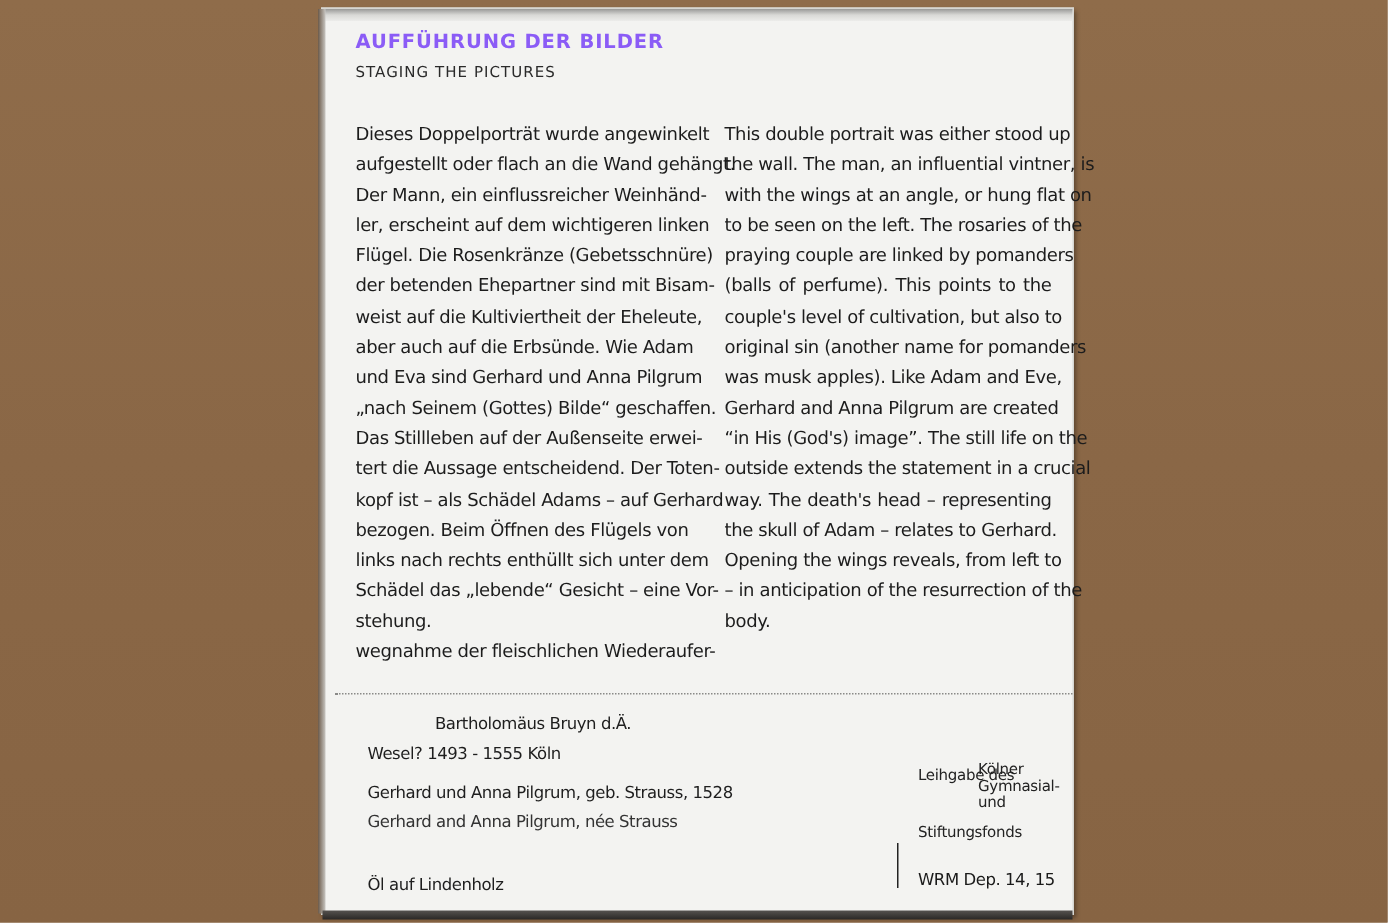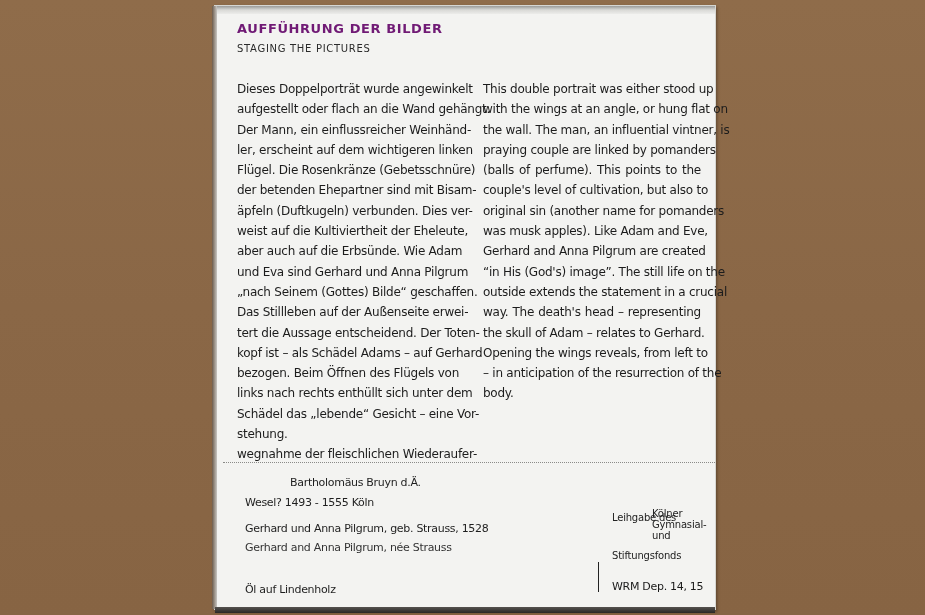--- a/index.html
+++ b/index.html
@@ -59,21 +59,21 @@
   .header {
     position: absolute;
     left: 22px;
     top: 15px;
   }
   .title-de {
     font-family: "DejaVu Sans", sans-serif;
     font-size: 13px;
     font-weight: bold;
     letter-spacing: 0.6px;
-    color: #701a75;
+    color: #8b5cf6;
   }
   .title-en {
     font-family: "DejaVu Sans", sans-serif;
     font-size: 10px;
     letter-spacing: 0.7px;
     color: #2a2a2a;
     margin-top: 7px;
   }
   .col {
     position: absolute;
@@ -159,39 +159,39 @@
     <div class="title-en">STAGING THE PICTURES</div>
   </div>
 
   <div class="col col-de">
     <span class="line">Dieses Doppelporträt wurde angewinkelt</span>
     <span class="line">aufgestellt oder flach an die Wand gehängt.</span>
     <span class="line">Der Mann, ein einflussreicher Weinhänd-</span>
     <span class="line">ler, erscheint auf dem wichtigeren linken</span>
     <span class="line">Flügel. Die Rosenkränze (Gebetsschnüre)</span>
     <span class="line">der betenden Ehepartner sind mit Bisam-</span>
-    <span class="line">äpfeln (Duftkugeln) verbunden. Dies ver-</span>
     <span class="line">weist auf die Kultiviertheit der Eheleute,</span>
     <span class="line">aber auch auf die Erbsünde. Wie Adam</span>
     <span class="line">und Eva sind Gerhard und Anna Pilgrum</span>
     <span class="line">„nach Seinem (Gottes) Bilde“ geschaffen.</span>
     <span class="line">Das Stillleben auf der Außenseite erwei-</span>
     <span class="line">tert die Aussage entscheidend. Der Toten-</span>
     <span class="line">kopf ist – als Schädel Adams – auf Gerhard</span>
     <span class="line">bezogen. Beim Öffnen des Flügels von</span>
     <span class="line">links nach rechts enthüllt sich unter dem</span>
     <span class="line">Schädel das „lebende“ Gesicht – eine Vor-</span>
     <span class="line last">stehung.</span>
     <span class="line">wegnahme der fleischlichen Wiederaufer-</span>
   </div>
 
   <div class="col col-en">
     <span class="line">This double portrait was either stood up</span>
+    <span class="line">the wall. The man, an influential vintner, is</span>
     <span class="line">with the wings at an angle, or hung flat on</span>
-    <span class="line">the wall. The man, an influential vintner, is</span>
+    <span class="line">to be seen on the left. The rosaries of the</span>
     <span class="line">praying couple are linked by pomanders</span>
     <span class="line">(balls of perfume). This points to the</span>
     <span class="line">couple's level of cultivation, but also to</span>
     <span class="line">original sin (another name for pomanders</span>
     <span class="line">was musk apples). Like Adam and Eve,</span>
     <span class="line">Gerhard and Anna Pilgrum are created</span>
     <span class="line">“in His (God's) image”. The still life on the</span>
     <span class="line">outside extends the statement in a crucial</span>
     <span class="line">way. The death's head – representing</span>
     <span class="line">the skull of Adam – relates to Gerhard.</span>

